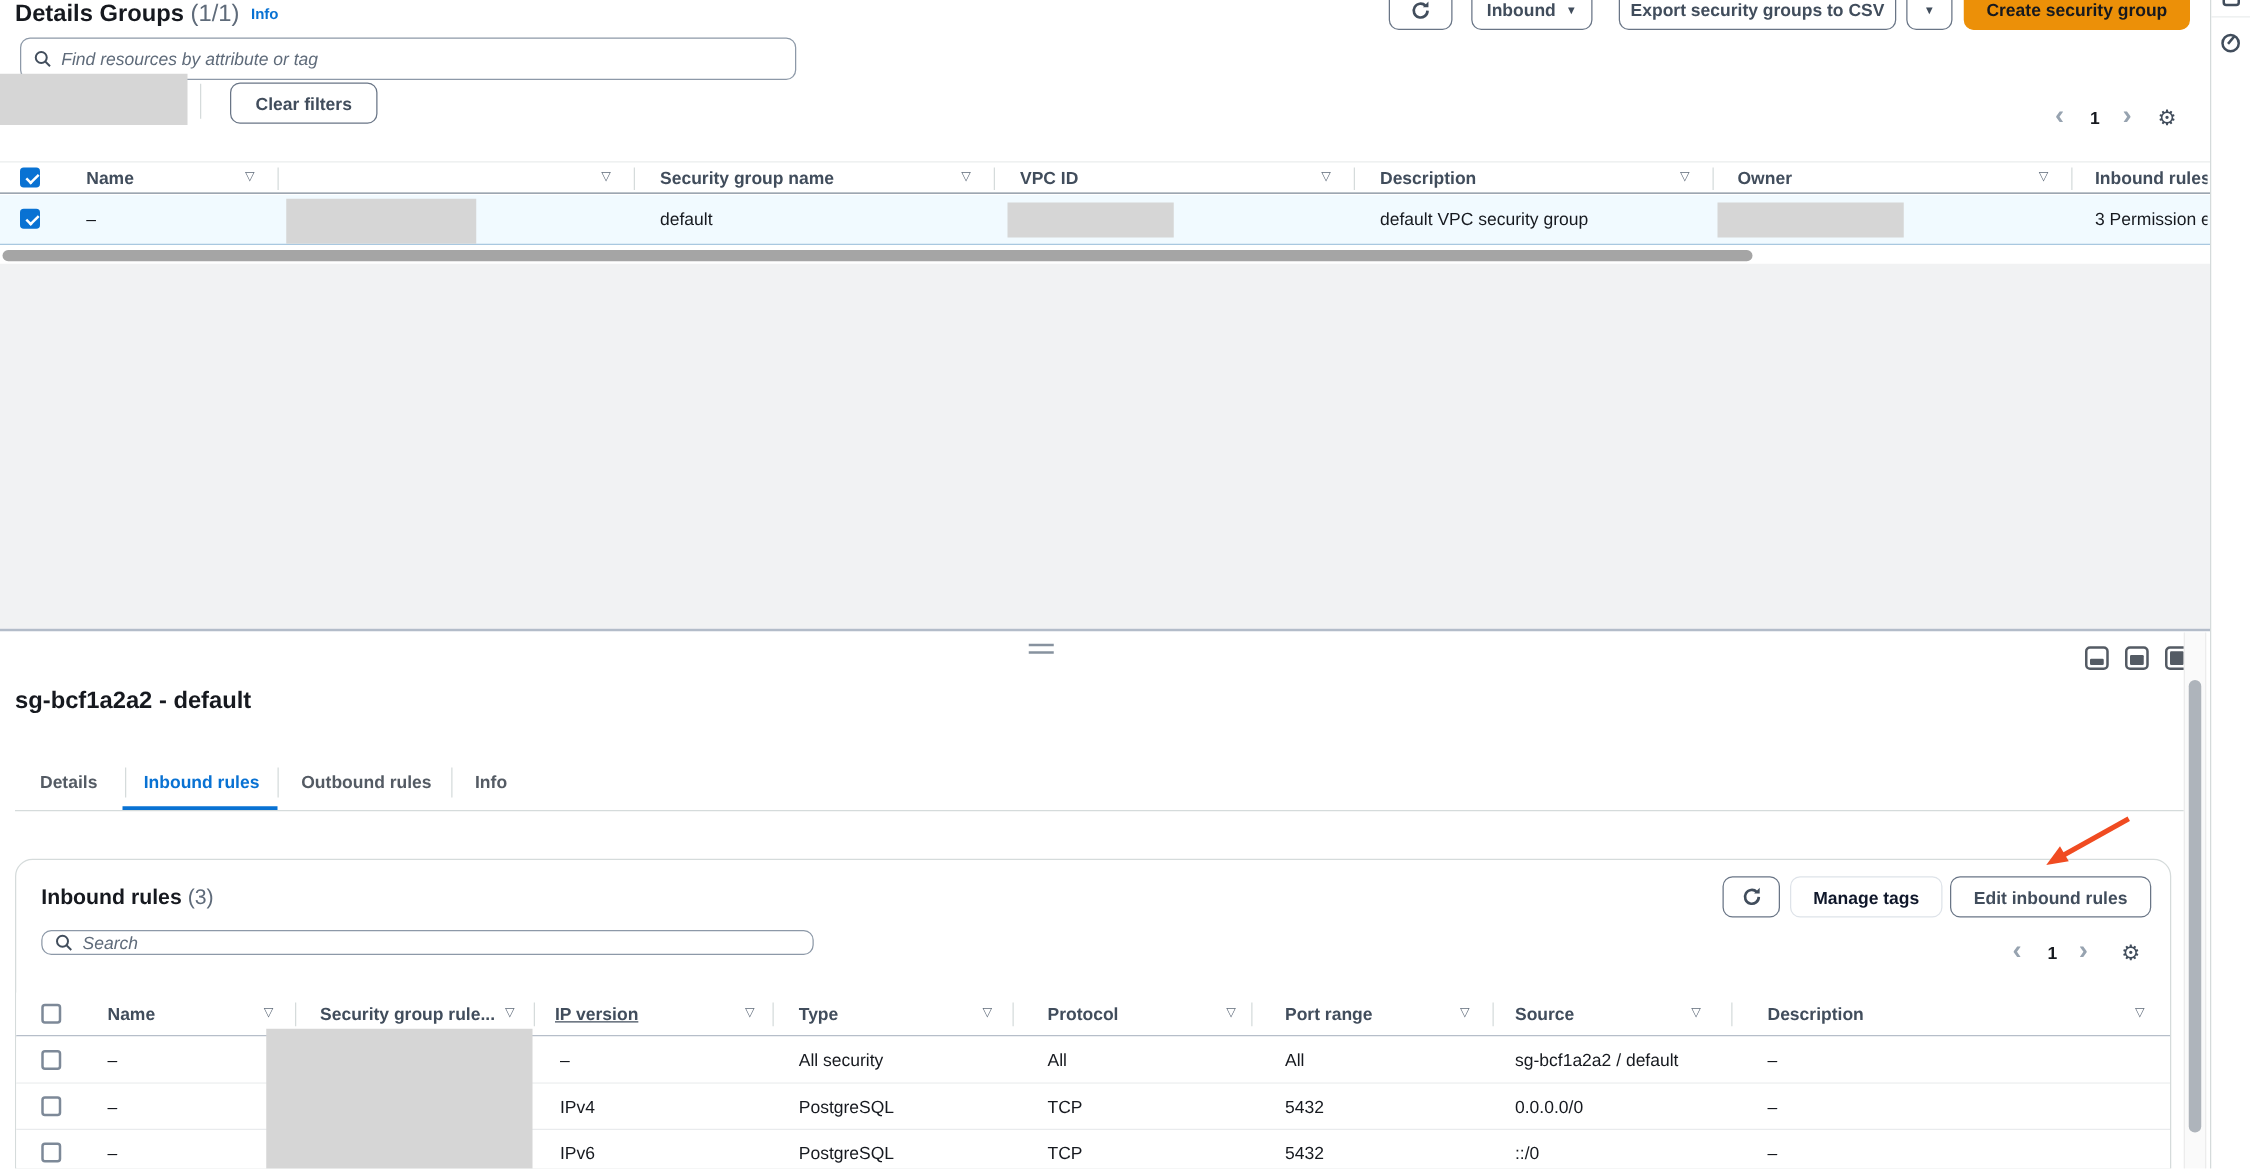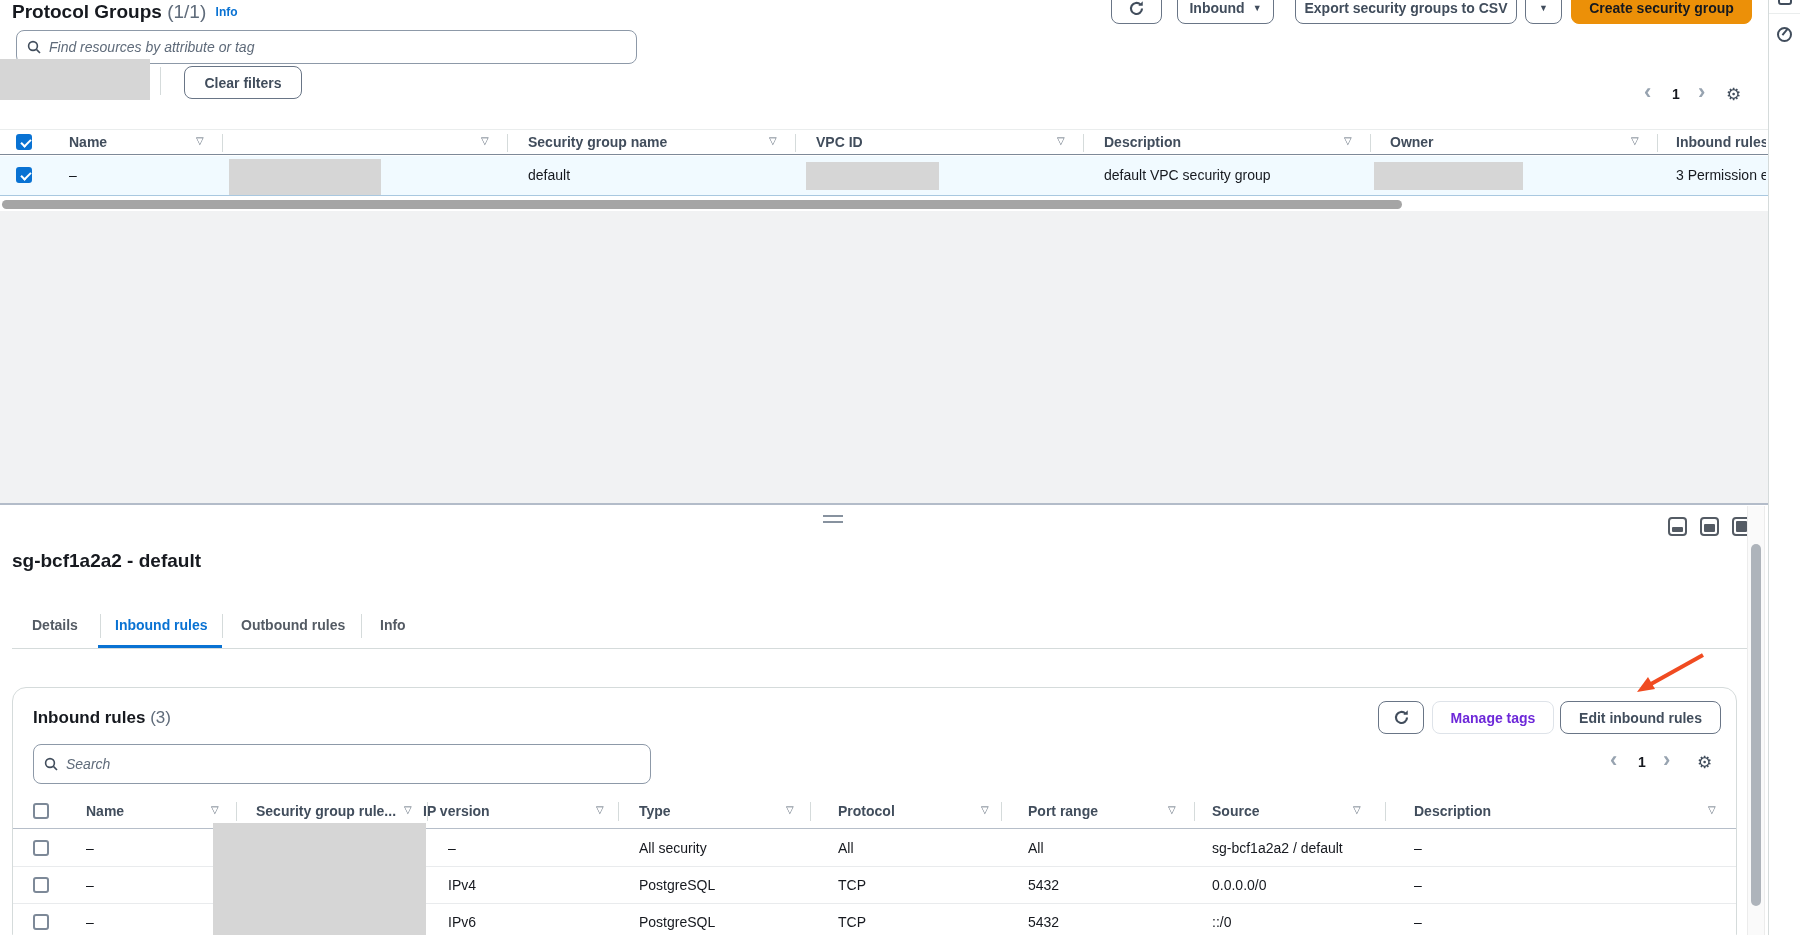--- a/index.html
+++ b/index.html
@@ -6,21 +6,21 @@
   html,body { background:#fff; }
   body { font-family:"Liberation Sans", sans-serif; color:#16191f; }
   .screen { position:relative; width:1800px; height:935px; overflow:hidden; background:#fff; }
   .abs { position:absolute; }
 
   
   .btn { position:absolute; height:32px; border:1px solid #697586; border-radius:8px;
          background:#fff; font-family:"Liberation Sans",sans-serif; font-weight:bold; font-size:14px;
          color:#414d5c; display:flex; align-items:center; justify-content:center; gap:8px; cursor:pointer; }
   .btn.primary { background:#ec9008; border-color:#ec9008; color:#16191f; }
-  .btn.disabled { border-color:#dee3e9; color:#6d28d9; cursor:default; }
+  .btn.disabled { border-color:#dee3e9; color:#0f172a; cursor:default; }
   .caret { font-size:9px; color:#414d5c; }
   .sort-ic { position:absolute; font-size:10px; color:#5f6b7a; top:5px; }
   .vline { position:absolute; width:1px; background:#d5dbdb; }
   .chev { position:absolute; font-size:22px; line-height:20px; color:#97a3b0; font-weight:bold; cursor:pointer; }
   .gear { position:absolute; font-size:17px; color:#414d5c; cursor:pointer; }
   .pgnum { position:absolute; font-size:14px; font-weight:bold; color:#16191f; }
   .redact { position:absolute; background:#d6d6d6; }
   .cellt { position:absolute; font-size:14px; color:#16191f; white-space:nowrap; }
   .hdr { position:absolute; font-size:14px; font-weight:bold; color:#414d5c; white-space:nowrap; }
 
@@ -58,21 +58,21 @@
   .rail-icon-circle { position:absolute; width:15px; height:15px; border:2px solid #414d5c; border-radius:50%; }
   .rail-icon-circle::after { content:""; position:absolute; left:5px; top:-1px; width:2px; height:8px;
                              background:#414d5c; transform:rotate(40deg); }
 </style>
 </head>
 <body>
 
 <div class="screen">
 
   <div class="abs" style="left:12px; top:1px; font-size:19px; font-weight:bold; white-space:nowrap;">
-    <span>Protocol Groups</span>
+    <span>Details Groups</span>
     <span style="color:#5f6b7a; font-weight:normal;">(1/1)</span>
     <span style="color:#0972d3; font-size:12px; font-weight:bold; cursor:pointer; position:relative; top:-2px; margin-left:4px;">Info</span>
   </div>
 
   <button class="btn" style="left:1111px; top:-8px; width:51px;">
     <svg class="refresh-svg" viewBox="0 0 16 16">
       <path d="M13.2 8a5.2 5.2 0 1 1-1.5-3.7" fill="none" stroke="#414d5c" stroke-width="2"></path>
       <path d="M13.9 1.2v4.2H9.7z" fill="#414d5c"></path>
     </svg>
   </button>
@@ -186,40 +186,40 @@
   </button>
   <button class="btn" style="left:1560px; top:701px; width:161px; height:33px;">
     <span>Edit inbound rules</span>
   </button>
 
   <svg class="abs" style="left:1615px; top:650px;" width="95" height="52" viewBox="0 0 95 52">
     <line x1="88" y1="5" x2="36" y2="34" stroke="#f04b21" stroke-width="4"></line>
     <polygon points="22,42 33,27 40,39" fill="#f04b21"></polygon>
   </svg>
 
-  <div class="searchbox" style="left:33px; top:744px; width:618px; height:40px;">
+  <div class="searchbox" style="left:33px; top:744px; width:618px; height:20px;">
     <svg class="mag" viewBox="0 0 14 14">
       <circle cx="6" cy="6" r="4.4" fill="none" stroke="#414d5c" stroke-width="1.6"></circle>
       <line x1="9.4" y1="9.4" x2="13" y2="13" stroke="#414d5c" stroke-width="1.6"></line>
     </svg>
     <input type="text" placeholder="Search" style="">
   </div>
 
   <span class="chev" style="left:1610px; top:750px;">‹</span>
   <span class="pgnum" style="left:1638px; top:754px;">1</span>
   <span class="chev" style="left:1663px; top:750px;">›</span>
   <span class="gear" style="left:1697px; top:752px;">⚙</span>
 
   <div class="abs" style="left:13px; top:794px; width:1723px; height:35px; border-bottom:1px solid #b6bec9; background:#fff;">
     <span class="cb" style="left:20px; top:9px;"></span>
     <span class="hdr" style="left:73px; top:9px;">Name</span>
     <span class="sort-ic" style="left:198px; top:10px;">▽</span>
     <span class="hdr" style="left:243px; top:9px;">Security group rule...</span>
     <span class="sort-ic" style="left:391px; top:10px;">▽</span>
-    <span class="hdr" style="left:410px; top:9px;">IP version</span>
+    <span class="hdr" style="left:431px; top:9px;text-decoration:underline;">IP version</span>
     <span class="sort-ic" style="left:583px; top:10px;">▽</span>
     <span class="hdr" style="left:626px; top:9px;">Type</span>
     <span class="sort-ic" style="left:773px; top:10px;">▽</span>
     <span class="hdr" style="left:825px; top:9px;">Protocol</span>
     <span class="sort-ic" style="left:968px; top:10px;">▽</span>
     <span class="hdr" style="left:1015px; top:9px;">Port range</span>
     <span class="sort-ic" style="left:1155px; top:10px;">▽</span>
     <span class="hdr" style="left:1199px; top:9px;">Source</span>
     <span class="sort-ic" style="left:1340px; top:10px;">▽</span>
     <span class="hdr" style="left:1401px; top:9px;">Description</span>

